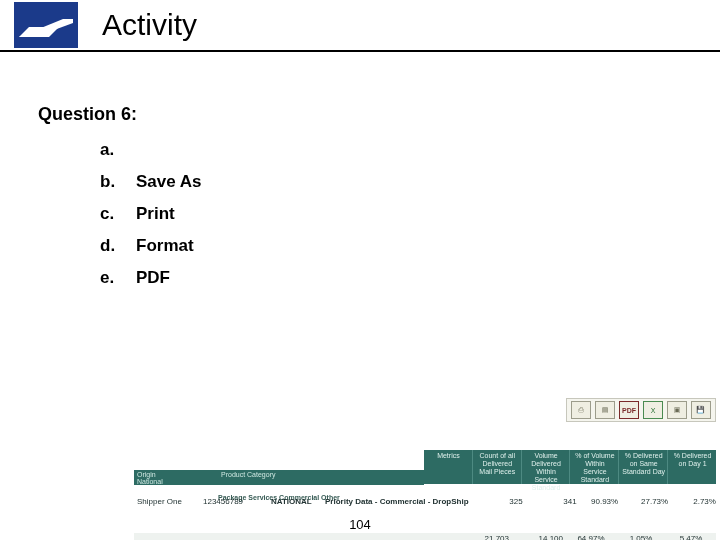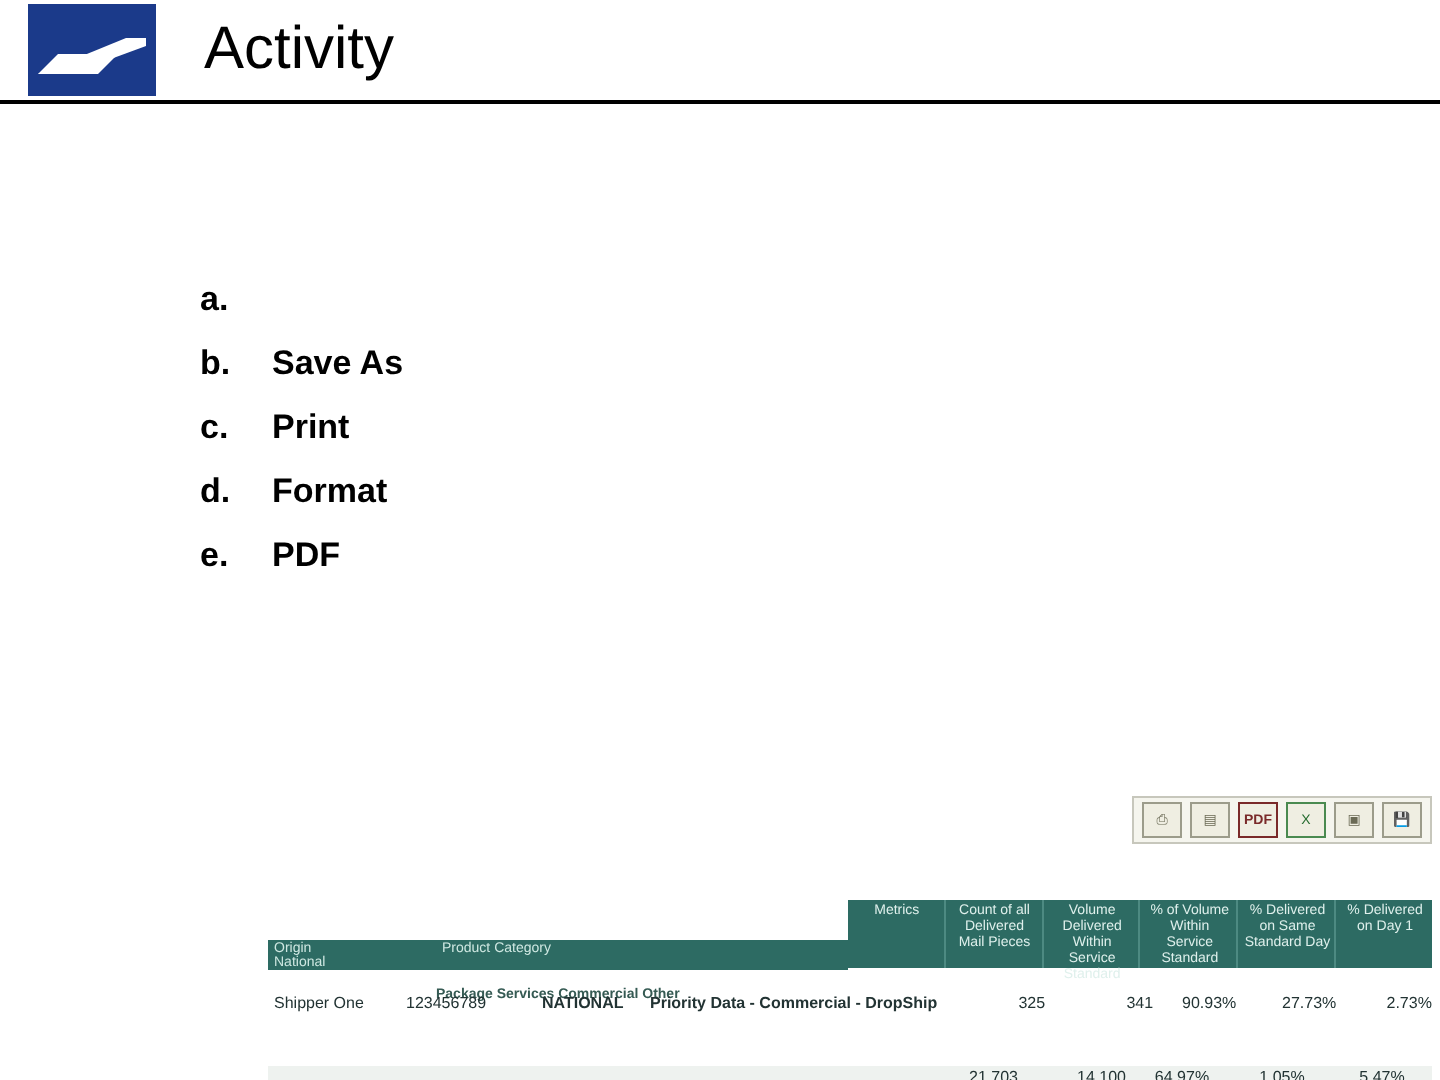--- a/index.html
+++ b/index.html
@@ -171,21 +171,21 @@
         <polygon points="4,34 48,16 58,16 58,20 20,34" fill="#fff"></polygon>
         <polygon points="4,34 34,34 44,24 14,24" fill="#fff"></polygon>
       </svg>
     </div>
     <div class="title">Activity</div>
   </div>
   <div class="logo-band"></div>
 
   <div class="content">
     <div class="question">
-      <br>
+      <span>Question 6:</span><br>
     </div>
     <div class="options">
       <div class="opt">
         <span class="letter">a.</span>
       </div>
       <div class="opt">
         <span class="letter">b.</span>
         <span class="txt">Save As</span>
       </div>
       <div class="opt">
@@ -253,13 +253,14 @@
           <span class="c r">21,703</span>
           <span class="c r">14,100</span>
           <span class="c pct">64.97%</span>
           <span class="c pct">1.05%</span>
           <span class="c pct">5.47%</span>
         </div>
       </div>
     </div>
   </div>
 
+  <div class="footer-num">104</div>
 </div>
 
 </body></html>

